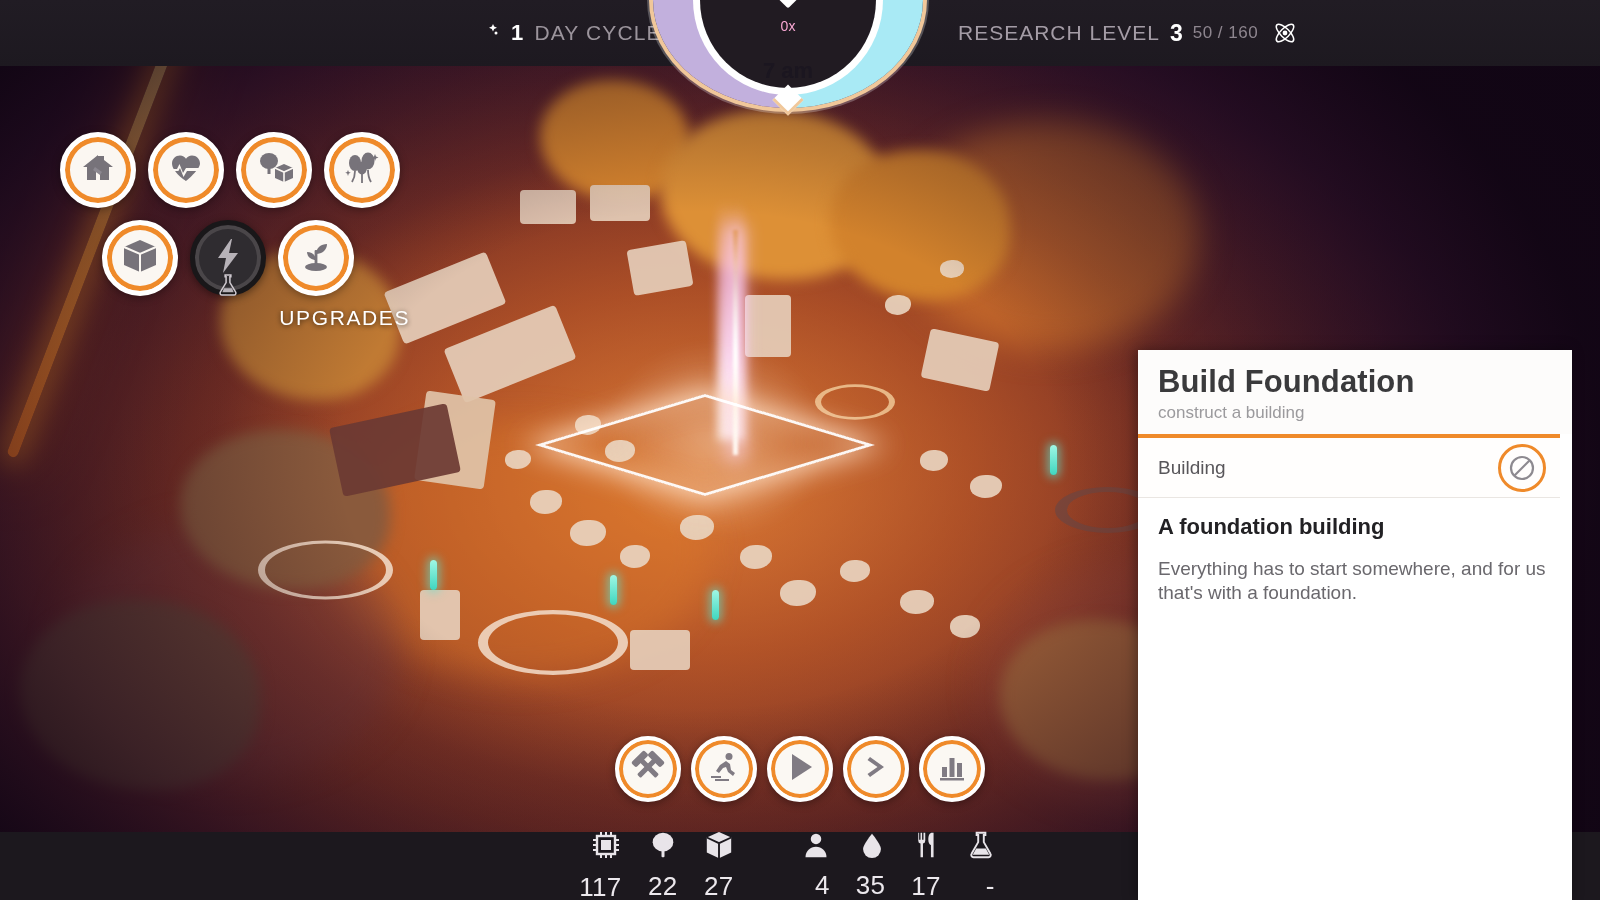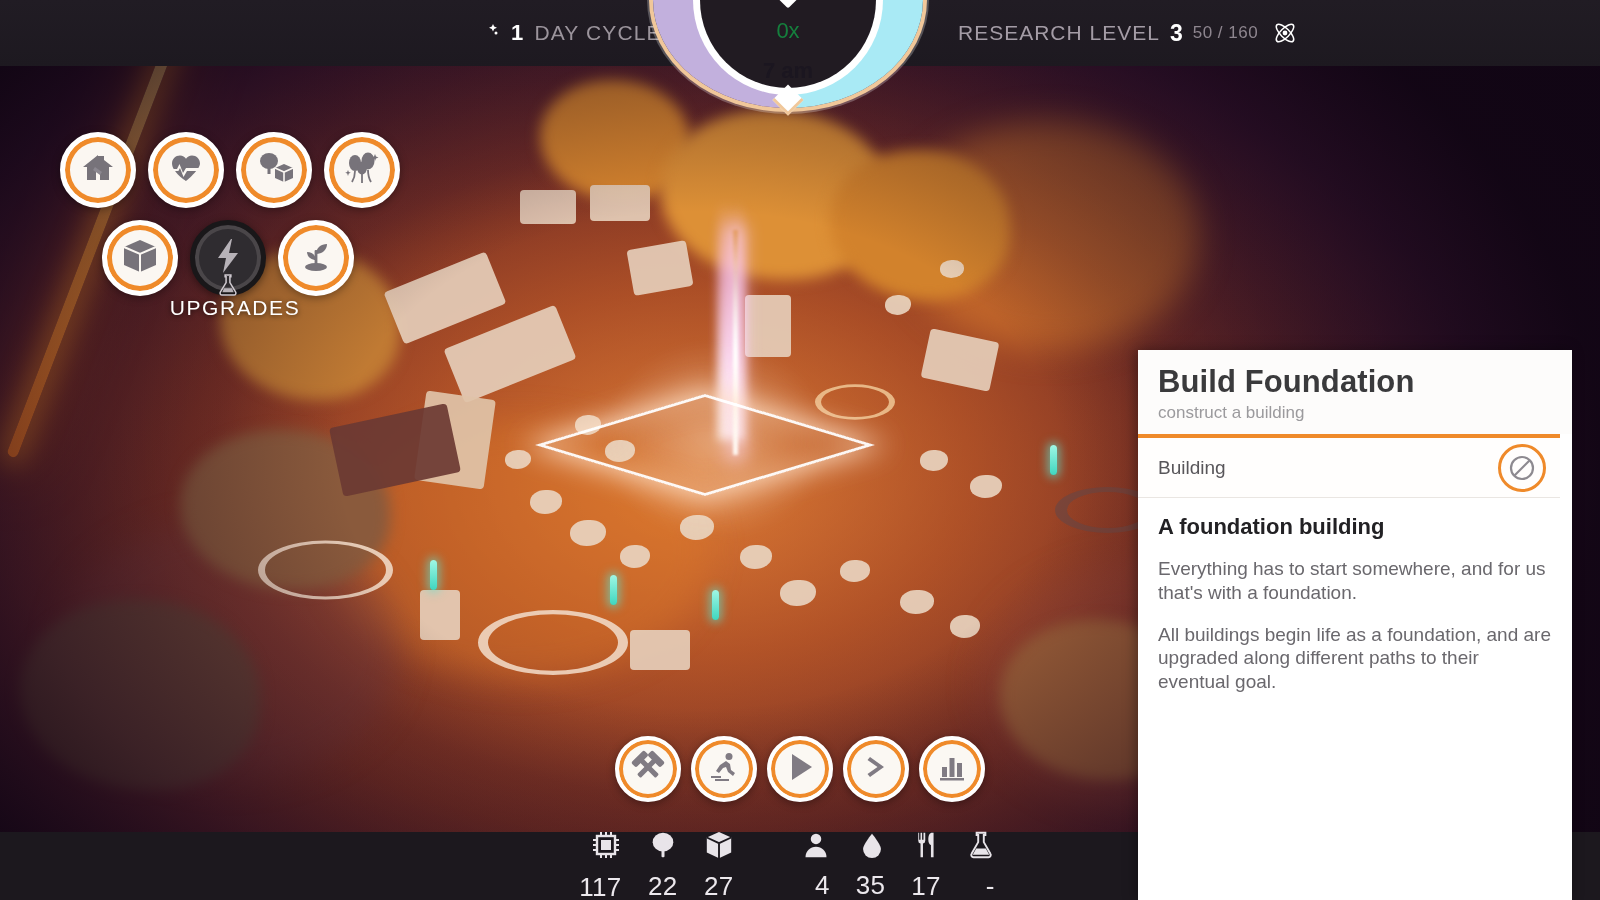--- a/index.html
+++ b/index.html
@@ -130,21 +130,21 @@
   }
   .dial-inner {
     position: absolute; left: 50%; top: 50%;
     transform: translate(-50%,-50%);
     width: 176px; height: 176px; border-radius: 50%;
     background: #211b22;
     box-shadow: 0 0 0 7px #ffffff;
   }
   .dial-speed {
     position: absolute; left: 50%; top: 126px; transform: translateX(-50%);
-    color: #15803d; font-size: 22px;
+    color: #f9a8d4; font-size: 14px;
   }
   .dial-marker {
     position: absolute; left: 50%; top: 96px; transform: translateX(-50%) rotate(45deg);
     width: 17px; height: 17px; background: #ffffff; border-radius: 2px;
   }
   .dial-marker-bottom {
     position: absolute; left: 50%; bottom: -3px; transform: translateX(-50%) rotate(45deg);
     width: 22px; height: 22px; background: #ffffff;
     border-right: 3px solid #f0c79a; border-bottom: 3px solid #f0c79a;
   }
@@ -173,21 +173,21 @@
     position: relative;
   }
   .upg-btn svg { width: 40px; height: 40px; fill: #77737a; }
   .upg-btn.locked svg { fill: #b7b2b8; }
   .lock-flask {
     position: absolute; bottom: -5px; left: 50%; transform: translateX(-50%);
     width: 23px; height: 23px;
   }
   .lock-flask svg { width: 23px; height: 23px; fill: #cfc9cf; }
   .upgrades-label {
-    text-align: center; width: 350px;
+    margin-top: 10px; text-align: right; width: 350px;
     color: #ffffff; font-size: 21px; letter-spacing: 1.6px; font-weight: 500;
     text-shadow: 0 1px 5px rgba(0,0,0,.65);
   }
 
   
   .action-bar {
     position: absolute; left: 50%; transform: translateX(-50%);
     bottom: 98px; display: flex; gap: 10px; z-index: 20;
   }
   .act-btn {
@@ -592,17 +592,16 @@
         <svg viewBox="0 0 30 30">
             <circle cx="15" cy="15" r="11"></circle>
             <line x1="7.5" y1="22.5" x2="22.5" y2="7.5"></line>
           </svg>
       </span>
     </div>
 
     <div class="ip-body">
       <div class="ip-heading">A foundation building</div>
       <div class="ip-para">Everything has to start somewhere, and for us that's with a foundation.</div>
-      <div class="ip-para">All buildings begin life as a foundation, and are upgraded along different paths to their eventual goal.</div>
     </div>
   </div>
 
 </div>
 
 </body></html>

